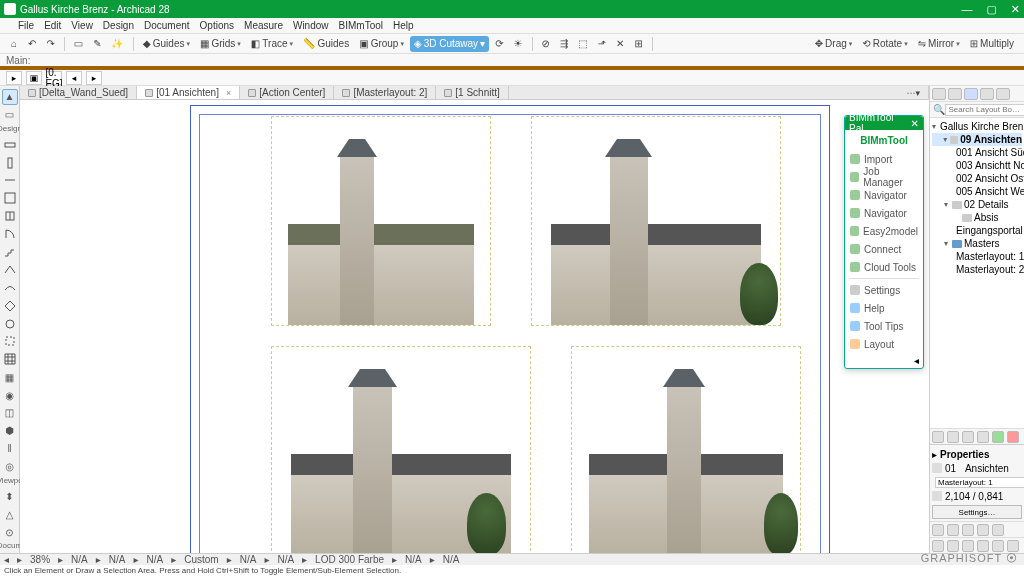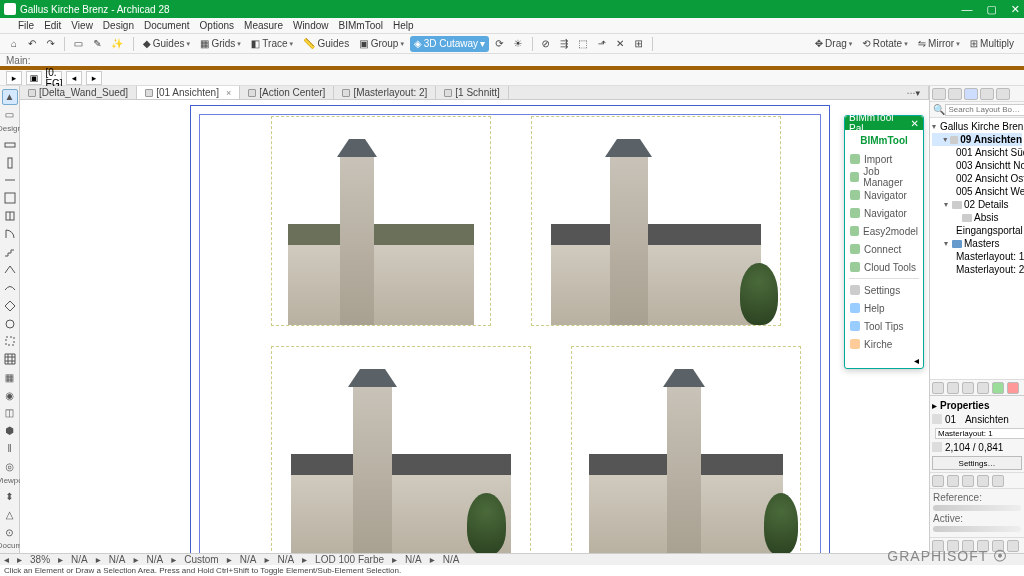--- a/index.html
+++ b/index.html
@@ -71,21 +71,21 @@
 .bimm .bsep{height:1px;background:#ddd;margin:2px 4px}
 
 .props{border-top:1px solid #ccc;padding:2px}
 .props .prow{display:flex;align-items:center;height:14px;gap:3px}
 .props .prow .pi{width:10px;height:10px;background:#ddd;border-radius:1px}
 .props .prow input{flex:1;height:11px;border:1px solid #ccc;font-size:8px;padding:0 2px}
 .props .pbtn{width:100%;height:14px;border:1px solid #bbb;background:#f0f0f0;font-size:8px;margin-top:2px;cursor:pointer}
 
 .status{height:12px;background:#f0f0f0;border-top:1px solid #ccc;display:flex;align-items:center;padding:0 4px;gap:8px;font-size:8px;color:#555}
 .hint{height:11px;background:#fff;font-size:8px;color:#444;padding:0 4px;display:flex;align-items:center}
-.brand{position:absolute;right:16px;bottom:12px;font-size:14px;color:#888;letter-spacing:1px}
+.brand{position:absolute;right:6px;bottom:12px;font-size:11px;color:#888;letter-spacing:1px}
 .miniicons{height:16px;display:flex;gap:3px;padding:2px;border-top:1px solid #ddd;flex-wrap:wrap}
 .miniicons .mi{width:12px;height:12px;background:#e0e0e0;border:1px solid #bbb;border-radius:2px;cursor:pointer}
 .refsec{padding:3px;border-top:1px solid #ddd;font-size:8px;color:#666}
 .refsec .bar{height:6px;background:linear-gradient(90deg,#ccc,#eee);margin:2px 0;border-radius:3px}
 </style>
 </head>
 <body>
 
 <div class="titlebar">
   <div class="icon"></div>
@@ -351,21 +351,21 @@
     <div class="bi">
         <div class="bic" style="background:#9cf"></div>
         <span>Help</span>
       </div>
     <div class="bi">
         <div class="bic" style="background:#9cf"></div>
         <span>Tool Tips</span>
       </div>
     <div class="bi">
         <div class="bic" style="background:#fc9"></div>
-        <span>Kirche</span>
+        <span>Layout</span>
       </div>
     <div style="text-align:right;padding:2px 4px"><span>◂</span></div>
   </div>
 
   <div class="rpanel">
     <div class="rtabs">
       <div class="rt"></div>
       <div class="rt"></div>
       <div class="rt" style="background:#cdf"></div>
       <div class="rt"></div>
@@ -462,26 +462,20 @@
         </div>
       <button class="pbtn">Settings…</button>
     </div>
     <div class="miniicons">
       <div class="mi"></div>
       <div class="mi"></div>
       <div class="mi"></div>
       <div class="mi"></div>
       <div class="mi"></div>
     </div>
-    <div class="refsec">
-      <div>Reference:</div>
-      <div class="bar"></div>
-      <div>Active:</div>
-      <div class="bar"></div>
-    </div>
     <div class="miniicons">
       <div class="mi"></div>
       <div class="mi"></div>
       <div class="mi"></div>
       <div class="mi"></div>
       <div class="mi"></div>
       <div class="mi"></div>
     </div>
   </div>
 </div>
@@ -496,20 +490,20 @@
   <span>N/A</span>
     <span>▸</span>
   <span>N/A</span>
     <span>▸</span>
   <span>Custom</span>
     <span>▸</span>
   <span>N/A</span>
     <span>▸</span>
   <span>N/A</span>
     <span>▸</span>
-  <span>LOD 100 Farbe</span>
+  <span>LOD 300 Farbe</span>
     <span>▸</span>
   <span>N/A</span>
     <span>▸</span>
   <span>N/A</span>
 </div>
 <div class="hint">Click an Element or Draw a Selection Area. Press and Hold Ctrl+Shift to Toggle Element/Sub-Element Selection.</div>
 <div class="brand">GRAPHISOFT ⦿</div>
 
 </body></html>

